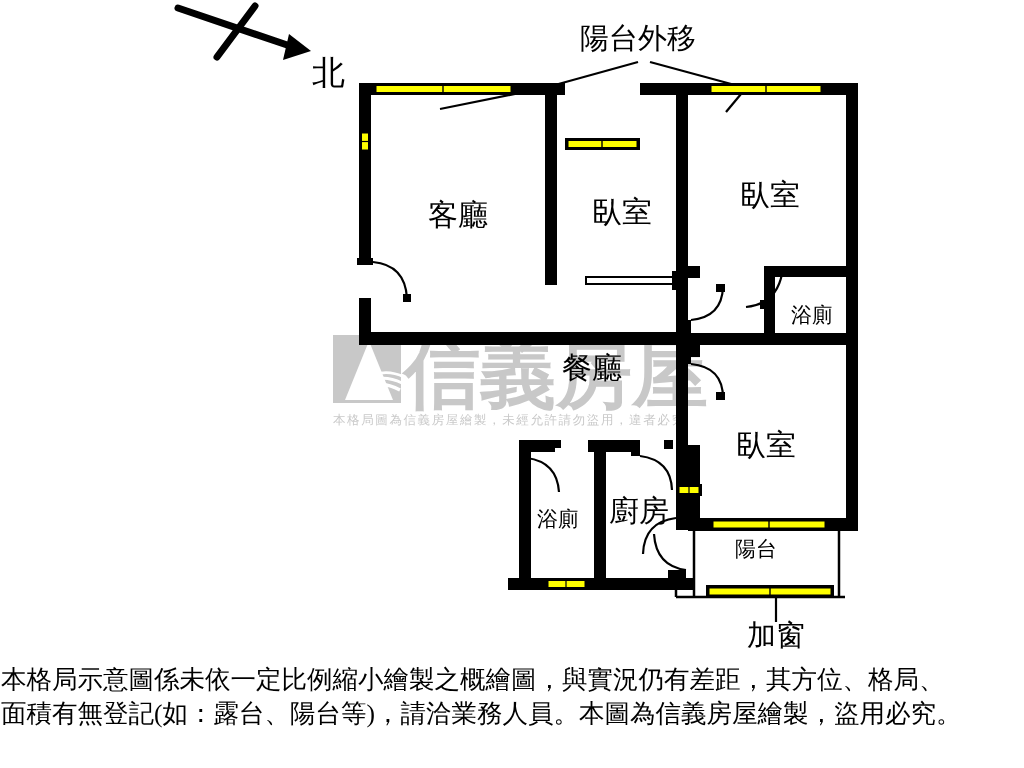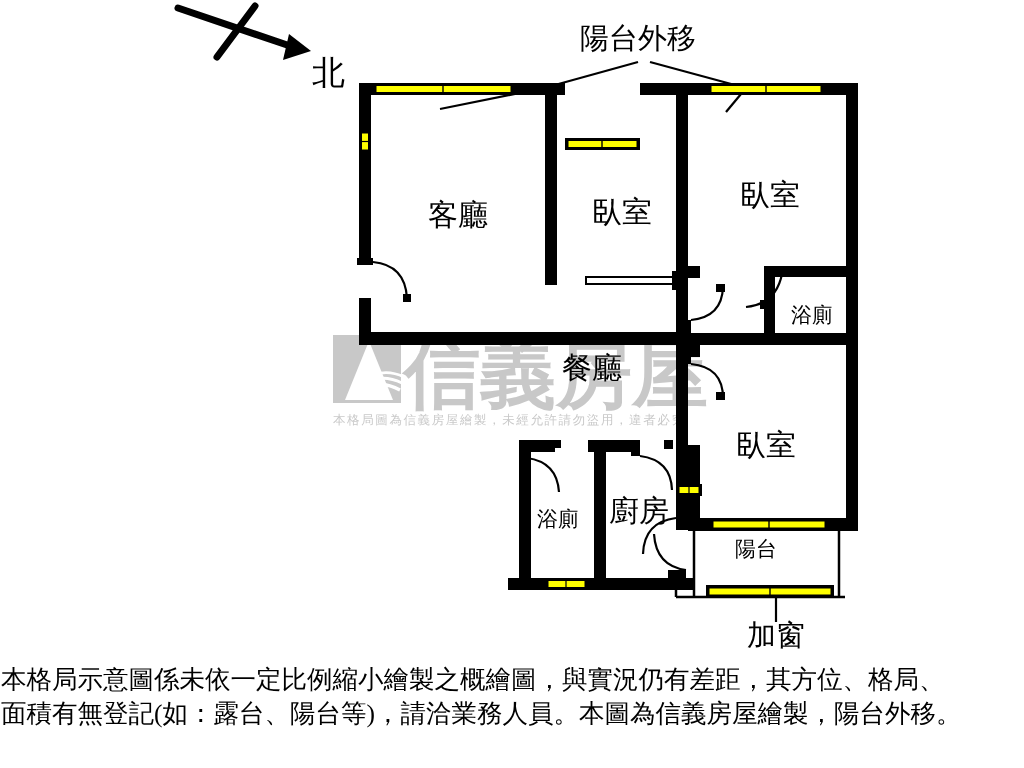--- a/index.html
+++ b/index.html
@@ -300,16 +300,16 @@
 
     <g>
       <text class="annot" x="638" y="48" text-anchor="middle">陽台外移</text>
       <text class="annot" x="776" y="645" text-anchor="middle">加窗</text>
     </g>
 
   </svg>
 
   <div class="disclaimer">
     <div>本格局示意圖係未依一定比例縮小繪製之概繪圖，與實況仍有差距，其方位、格局、</div>
-    <div>面積有無登記(如：露台、陽台等)，請洽業務人員。本圖為信義房屋繪製，陽台外移。</div>
+    <div>面積有無登記(如：露台、陽台等)，請洽業務人員。本圖為信義房屋繪製，盜用必究。</div>
   </div>
 
 </div>
 
 </body></html>

